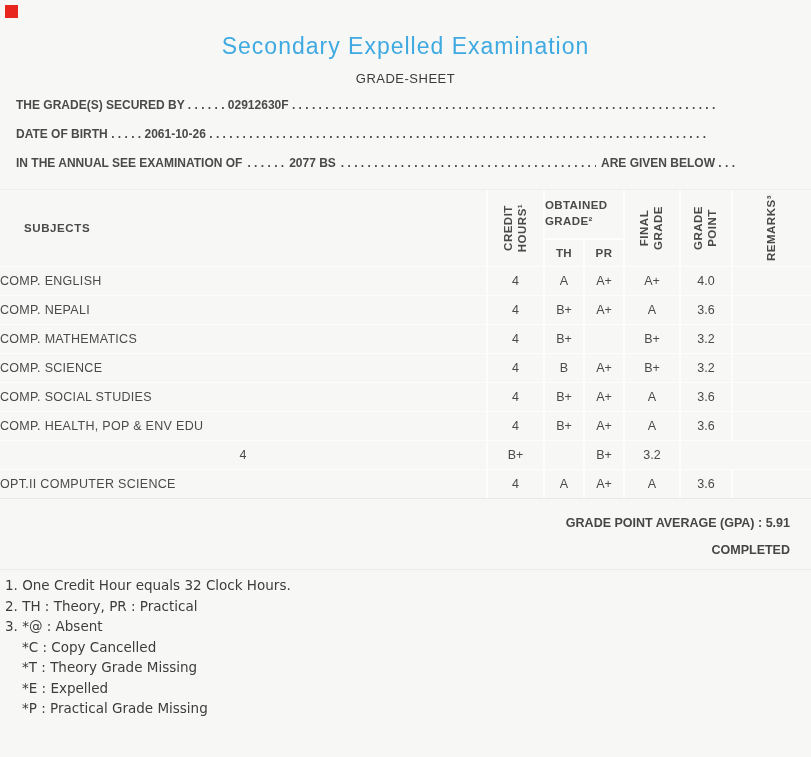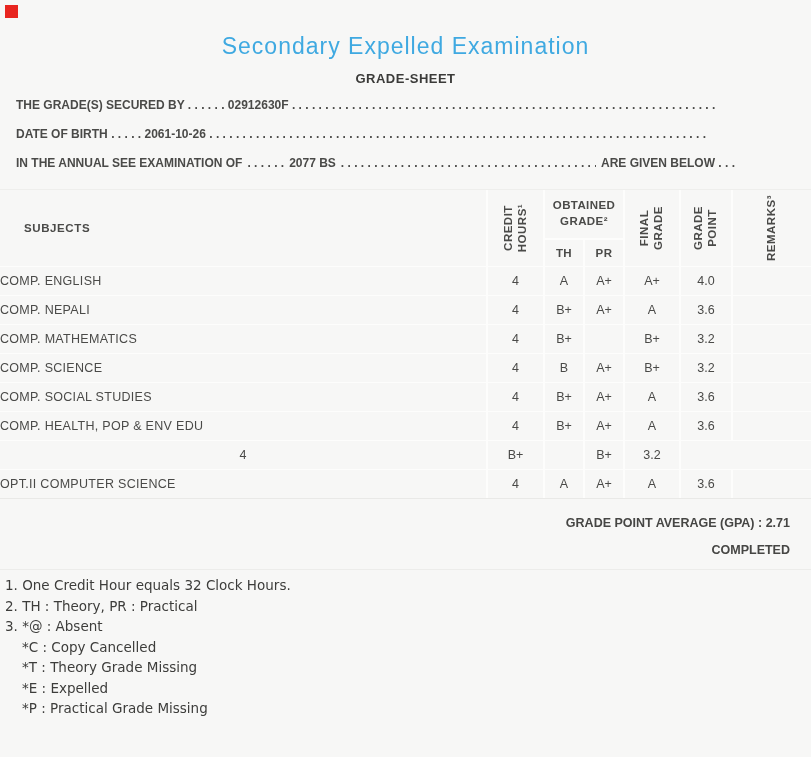--- a/index.html
+++ b/index.html
@@ -5,40 +5,40 @@
   * { margin:0; padding:0; box-sizing:border-box; }
   body { background:#f7f7f6; }
   .page {
     position:relative; width:811px; height:757px; overflow:hidden;
     background:#f7f7f6; color:#4a4a48;
     font-family:"Liberation Sans", sans-serif;
   }
   .red-marker { position:absolute; left:5px; top:5px; width:13px; height:13px; background:#e8251f; }
 
   .title { padding-top:33px; text-align:center; font-size:23px; font-weight:400; letter-spacing:1px; color:#3fa9e1; }
-  .subtitle { margin-top:11px; text-align:center; font-size:13px; font-weight:700; letter-spacing:0.5px; color:#3b3b39; }
+  .subtitle { margin-top:11px; text-align:center; font-size:13px; font-weight:400; letter-spacing:0.5px; color:#3b3b39; }
 
   .meta { margin-top:12px; padding-left:16px; font-size:12px; font-weight:700; color:#4a4a48; }
   .meta-line { height:14px; line-height:14px; white-space:nowrap; overflow:hidden; margin-bottom:15px; }
   .meta-line.w1 { width:701px; }
   .meta-line.w2 { width:690px; }
   .meta-line.flexline { width:719px; display:flex; align-items:baseline; margin-bottom:0; }
   .meta-line.flexline > span { flex:0 0 auto; margin-left:5px; }
   .meta-line.flexline > span:first-child { margin-left:0; }
   .meta-line.flexline > .trail { flex:1 1 auto; overflow:hidden; white-space:nowrap; }
 
   .gtable { margin-top:19px; border-top:1px solid #eeeeec; border-bottom:1px solid #e9e9e7; }
   .thead { display:grid; grid-template-columns:488px 57px 40px 40px 56px 52px 78px; grid-template-rows:50px 26px; }
   .thead > div { position:relative; }
   .sep-r { border-right:2px solid #fdfdfc; }
   .h-subjects { grid-row:1/3; grid-column:1; display:flex; align-items:center; padding-left:24px;
                 font-size:11.5px; font-weight:700; letter-spacing:0.6px; }
   .h-credit { grid-row:1/3; grid-column:2; }
   .h-obtained { grid-row:1; grid-column:3/5; border-bottom:2px solid #fdfdfc; display:flex; flex-direction:column;
-                justify-content:center; text-align:center; font-size:11.5px; font-weight:700; letter-spacing:0.4px; line-height:1.35; }
+                justify-content:center; font-size:11.5px; font-weight:700; letter-spacing:0.4px; line-height:1.35; }
   .h-th { grid-row:2; grid-column:3; }
   .h-pr { grid-row:2; grid-column:4; }
   .h-sub { display:flex; align-items:center; justify-content:center; font-size:11.5px; font-weight:700; letter-spacing:0.4px; }
   .h-final { grid-row:1/3; grid-column:5; }
   .h-gp { grid-row:1/3; grid-column:6; }
   .h-remarks { grid-row:1/3; grid-column:7; }
   .rot { position:absolute; top:50%; left:50%; transform:translate(-50%,-50%) rotate(-90deg);
          white-space:nowrap; text-align:center; font-size:11.5px; font-weight:700; letter-spacing:0.5px; line-height:1.2; }
 
   .trow { display:grid; grid-template-columns:488px 57px 40px 40px 56px 52px 78px; height:29px; border-top:1px solid #fdfdfc; }
@@ -186,21 +186,21 @@
       <div class="c-val sep-r">A+</div>
       <div class="c-val sep-r">A</div>
       <div class="c-val sep-r">3.6</div>
       <div class="c-val"></div>
     </div>
   </div>
 
   <div class="summary">
     <div class="gpa-line">
       <span>GRADE POINT AVERAGE (GPA) :</span>
-      <span>2.71</span>
+      <span>5.91</span>
     </div>
     <div class="status-line">COMPLETED</div>
   </div>
 
   <div class="divider"></div>
 
   <div class="footnotes">
     <div class="fn">1. One Credit Hour equals 32 Clock Hours.</div>
     <div class="fn">2. TH : Theory, PR : Practical</div>
     <div class="fn">3. *@ : Absent</div>

